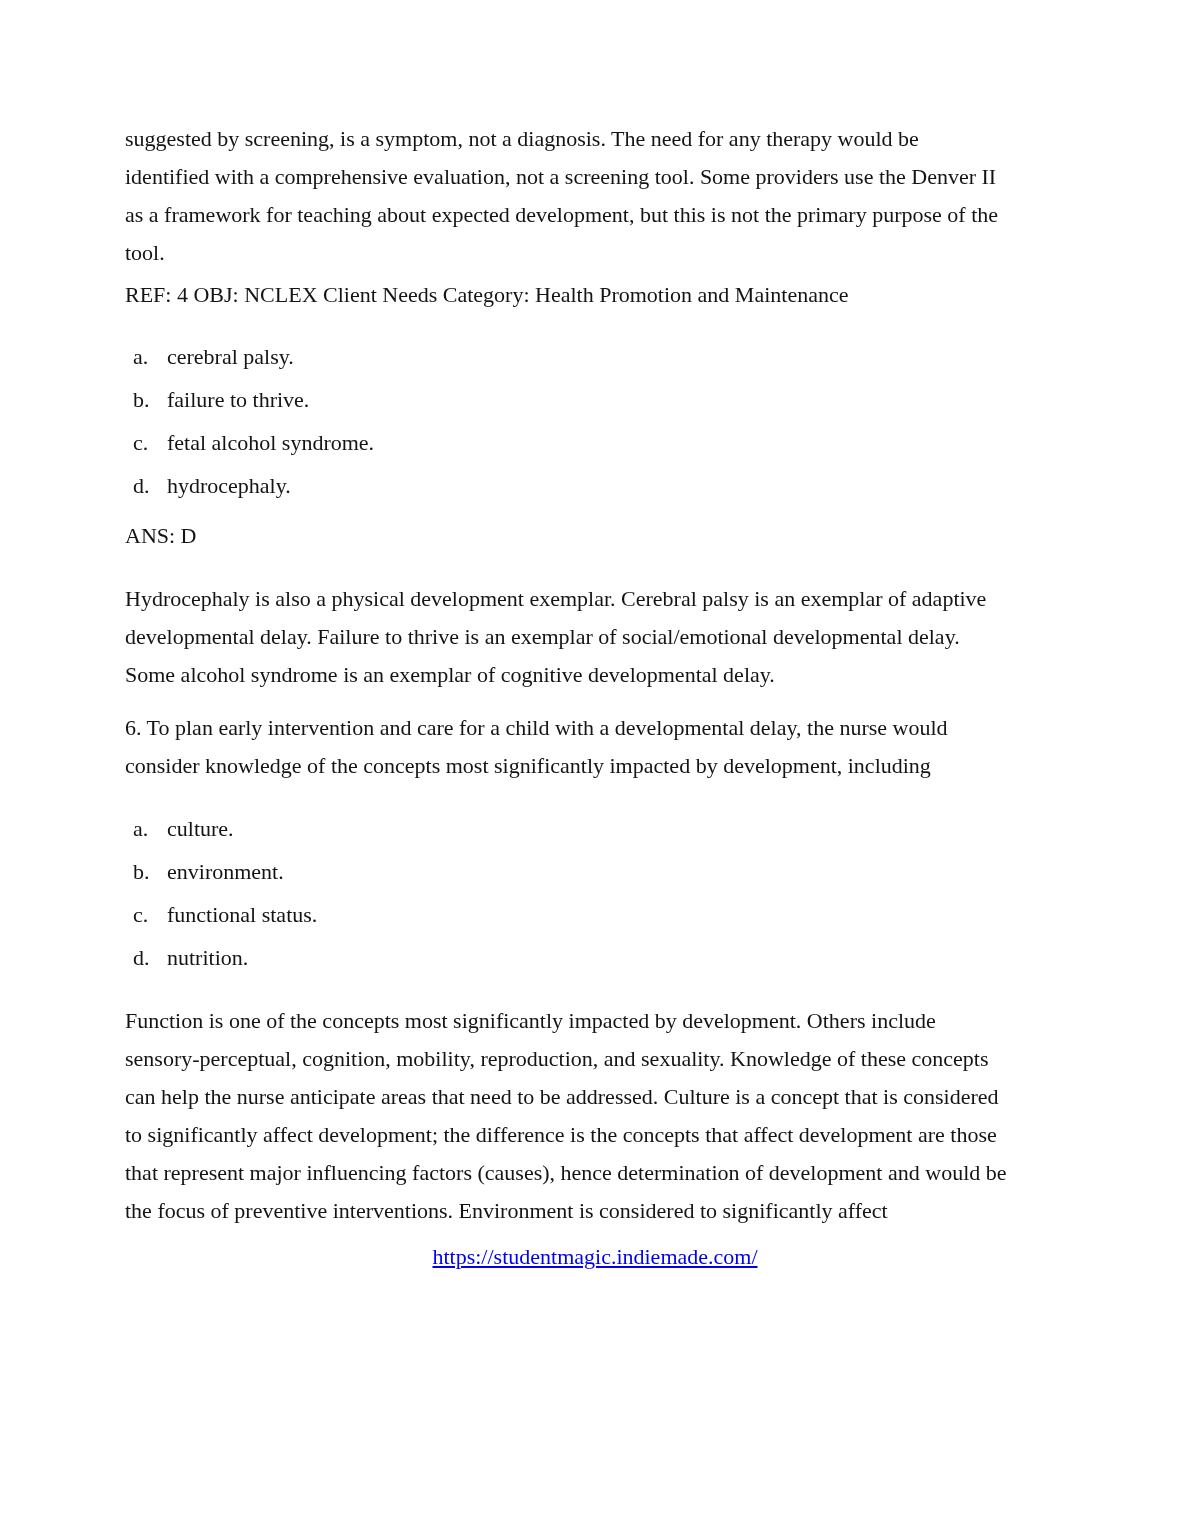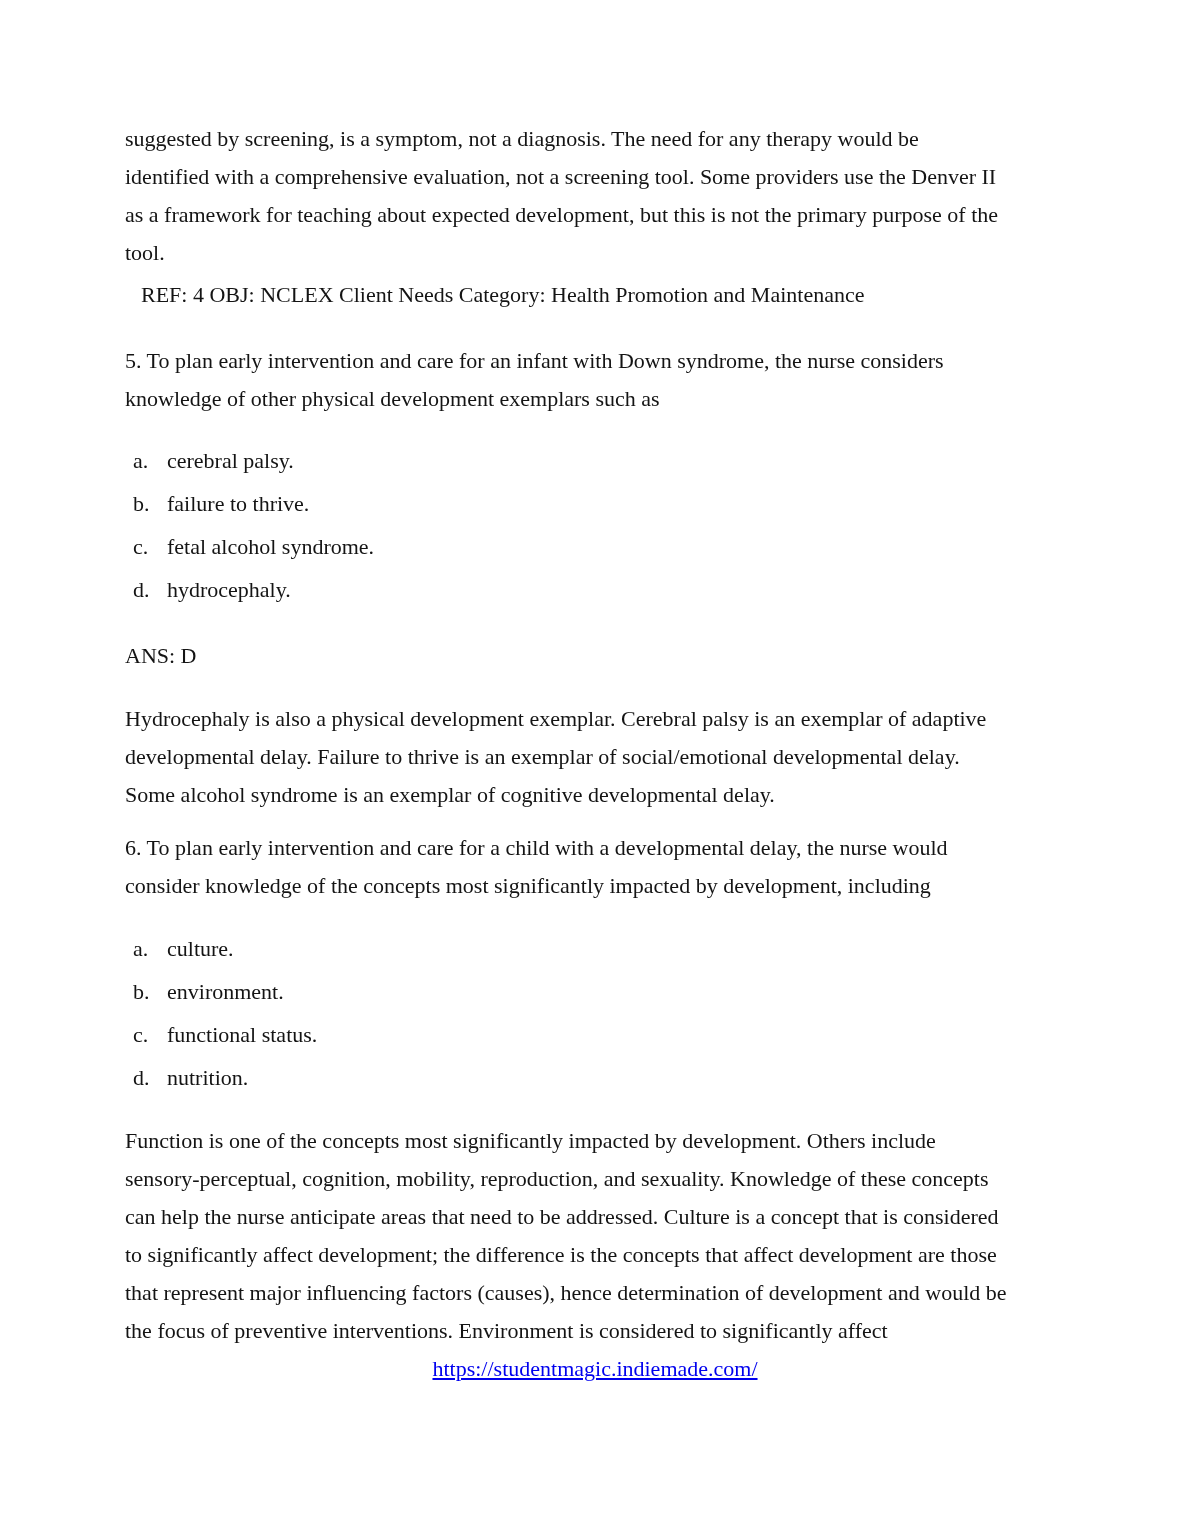--- a/index.html
+++ b/index.html
@@ -18,77 +18,75 @@
     font-family: "Liberation Serif", "DejaVu Serif", serif;
     font-size: 22px;
     line-height: 38px;
     color: #141414;
   }
   .lines {
     white-space: pre-line;
     margin: 0;
   }
   .ref-line {
-    margin: 4px 0 0 16px;
+    margin: 4px 0 0 0;
   }
   .question {
     margin-top: 28px;
   }
   .options {
     margin-top: 24px;
   }
   .options-q6 {
     margin-top: 25px;
   }
   .option-row {
     display: flex;
     padding-left: 8px;
     margin-bottom: 5px;
   }
   .option-letter {
     width: 34px;
     flex: 0 0 34px;
   }
   .answer-line {
-    margin: 28px 0 0 0;
+    margin: 12px 0 0 0;
   }
   .answer-line-q6 {
     margin-top: 30px;
   }
   .rationale {
     margin-top: 25px;
   }
   .ref-line-2 {
     margin-top: 25px;
   }
   .question-q6 {
     margin-top: 15px;
   }
   .footer {
     text-align: center;
-    margin-top: 0;
+    margin-top: 8px;
   }
   .footer a {
     text-decoration: underline;
   }
 </style>
 </head>
 <body>
 
 <div class="page">
 
   <p class="lines">suggested by screening, is a symptom, not a diagnosis. The need for any therapy would be
 identified with a comprehensive evaluation, not a screening tool. Some providers use the Denver II
 as a framework for teaching about expected development, but this is not the primary purpose of the
 tool.</p>
 
   <p class="lines ref-line">REF: 4 OBJ: NCLEX Client Needs Category: Health Promotion and Maintenance</p>
 
-  <p class="lines question">5. To plan early intervention and care for an infant with Down syndrome, the nurse considers
-knowledge of other physical development exemplars such as</p>
 
   <div class="options">
     <div class="option-row">
       <span class="option-letter">a.</span>
       <span>cerebral palsy.</span>
     </div>
     <div class="option-row">
       <span class="option-letter">b.</span>
       <span>failure to thrive.</span>
     </div>

